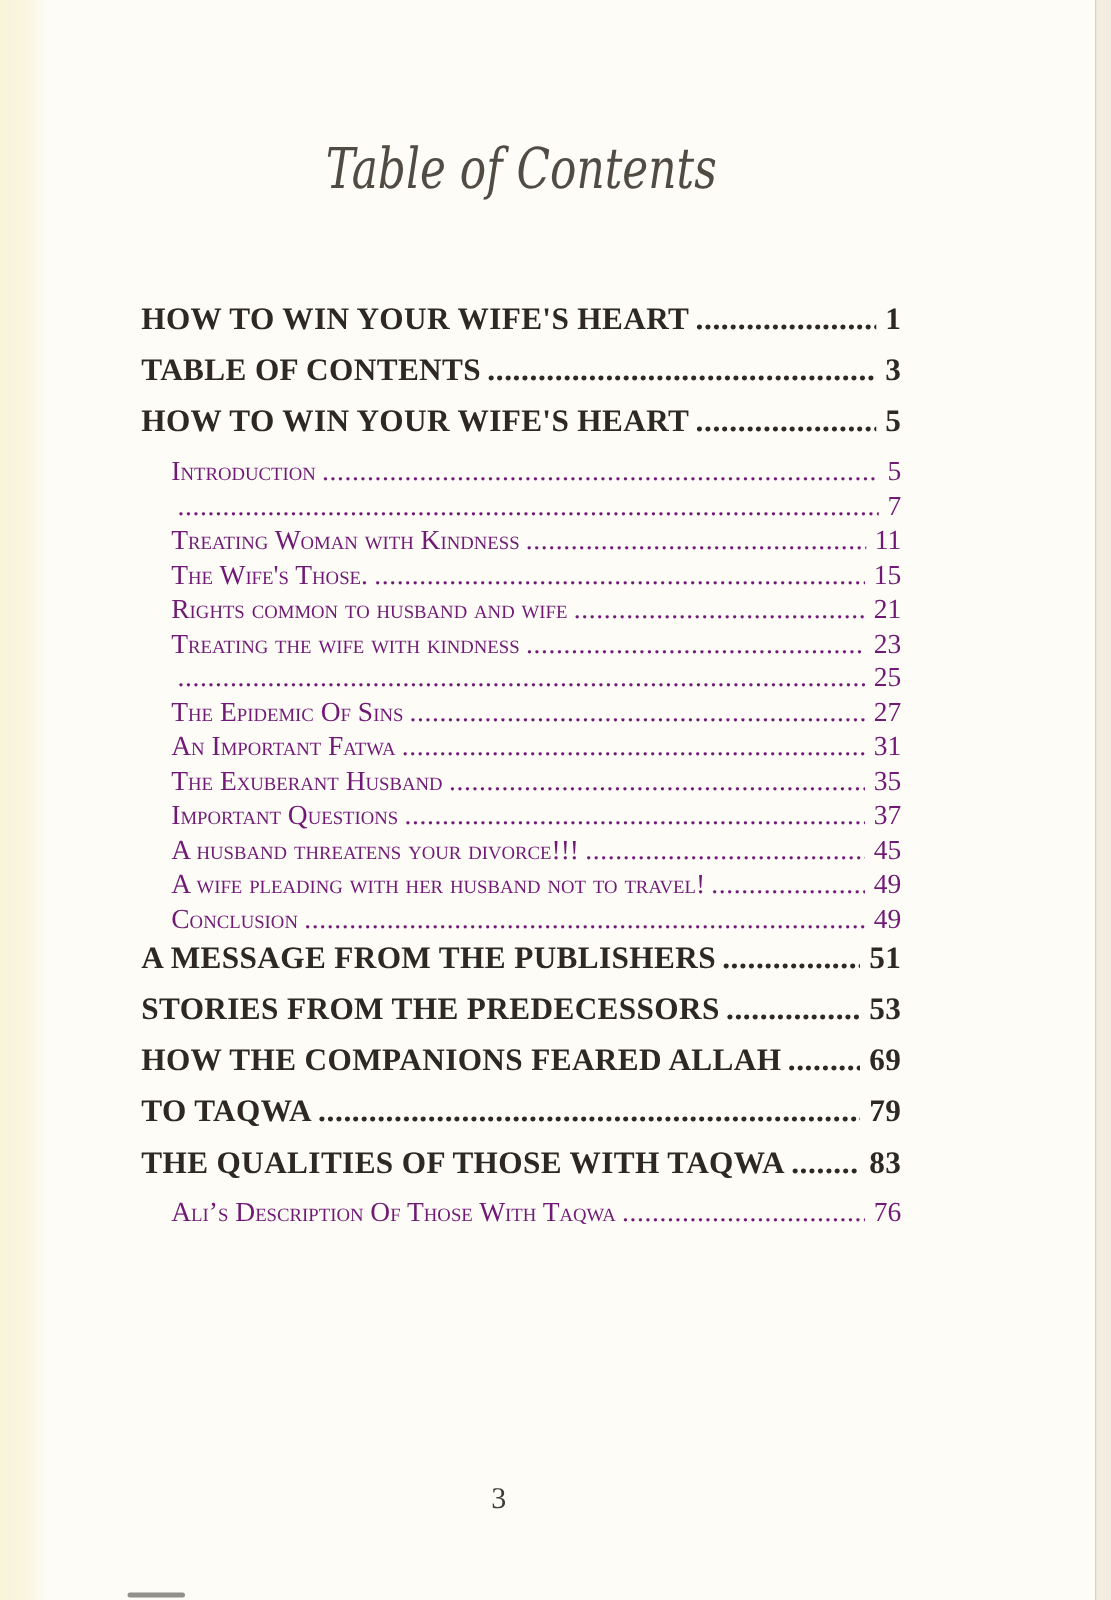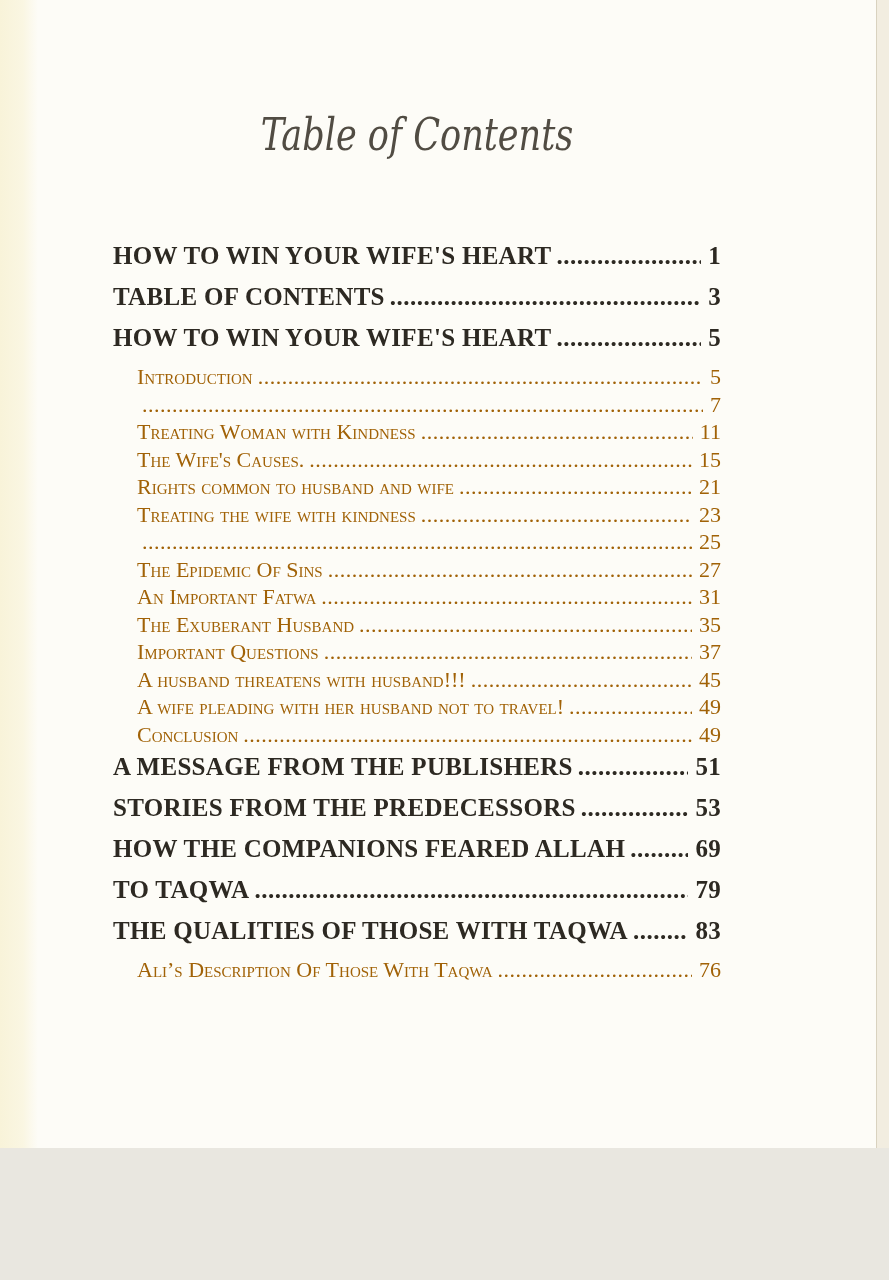--- a/index.html
+++ b/index.html
@@ -4,21 +4,21 @@
 <style>
   html, body {
     margin: 0;
     padding: 0;
     background: #e9e7e0;
     font-family: "Liberation Serif", serif;
   }
   .page {
     position: relative;
     width: 889px;
-    height: 1148px;
+    height: 1280px;
     margin: 0 auto;
     background: #fdfcf7;
     overflow: hidden;
     color: #2e2a24;
   }
   
   .edge-left {
     position: absolute;
     left: 0; top: 0; bottom: 0;
     width: 38px;
@@ -85,21 +85,21 @@
   .row.h1 {
     font-weight: bold;
     font-size: 25px;
     line-height: 25px;
     color: #2d2922;
     letter-spacing: 0.3px;
   }
   .row.sub {
     font-size: 22px;
     line-height: 27.5px;
-    color: #a16207;
+    color: #701a75;
     padding-left: 24px;
   }
   .row.sub .label { font-variant: small-caps; }
   .row.sub .pagenum { font-size: 22px; }
 
   
   .row.h1 + .row.h1 { margin-top: 16px; }
   .row.h1 + .row.sub { margin-top: 13px; }
   .row.sub + .row.h1 { margin-top: 6px; }
   .row .line1 { margin-bottom: 8px; white-space: nowrap; }
@@ -168,21 +168,21 @@
 
     <div class="leaderline">
       <span class="label">Treating Woman with Kindness</span>
       <span class="dots"></span>
       <span class="pagenum">11</span>
     </div>
   </div>
       <div class="row sub">
 
     <div class="leaderline">
-      <span class="label">The Wife's Causes.</span>
+      <span class="label">The Wife's Those.</span>
       <span class="dots"></span>
       <span class="pagenum">15</span>
     </div>
   </div>
       <div class="row sub">
 
     <div class="leaderline">
       <span class="label">Rights common to husband and wife</span>
       <span class="dots"></span>
       <span class="pagenum">21</span>
@@ -231,21 +231,21 @@
 
     <div class="leaderline">
       <span class="label">Important Questions</span>
       <span class="dots"></span>
       <span class="pagenum">37</span>
     </div>
   </div>
       <div class="row sub">
 
     <div class="leaderline">
-      <span class="label">A husband threatens with husband!!!</span>
+      <span class="label">A husband threatens your divorce!!!</span>
       <span class="dots"></span>
       <span class="pagenum">45</span>
     </div>
   </div>
       <div class="row sub">
 
     <div class="leaderline">
       <span class="label">A wife pleading with her husband not to travel!</span>
       <span class="dots"></span>
       <span class="pagenum">49</span>

